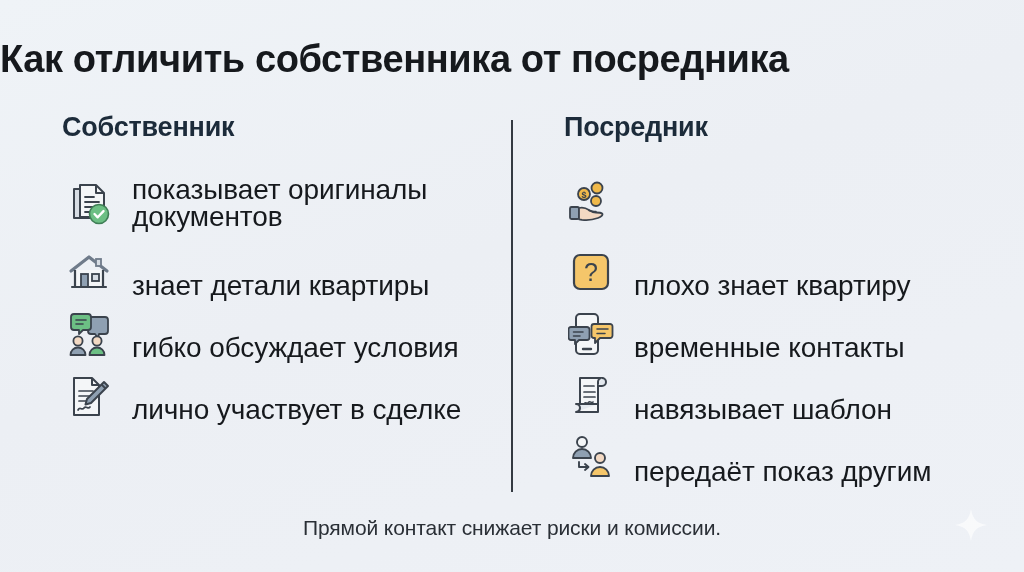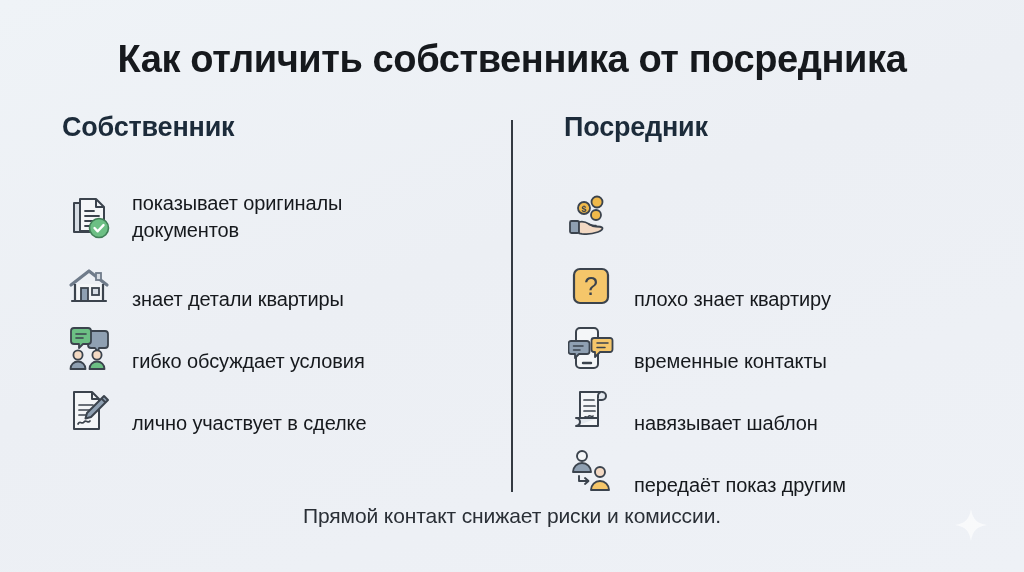--- a/index.html
+++ b/index.html
@@ -23,21 +23,21 @@
     inset: 0;
     padding: 0;
   }
 
   
   .title {
     position: absolute;
     left: 0;
     right: 0;
     top: 38px;
-    text-align: center;
+    text-align: left;
     font-size: 38px;
     font-weight: 700;
     letter-spacing: -0.4px;
     color: #16191d;
     white-space: nowrap;
   }
 
   
   .columns {
     position: absolute;
@@ -55,21 +55,21 @@
     position: relative;
   }
 
   .column.right { padding-left: 52px; }
 
   .col-heading {
     font-size: 27px;
     font-weight: 700;
     color: #1c2b3a;
     letter-spacing: -0.2px;
-    margin-bottom: 40px;
+    margin-bottom: 26px;
   }
 
   .divider {
     position: absolute;
     left: 511px;
     top: 120px;
     width: 2px;
     height: 372px;
     background: #343a42;
   }
@@ -85,35 +85,35 @@
     width: 54px;
     min-width: 54px;
     height: 54px;
     display: flex;
     align-items: center;
     justify-content: center;
     margin-right: 16px;
   }
 
   .row .label {
-    font-size: 20px;
+    font-size: 28px;
     line-height: 27px;
     color: #16191d;
     letter-spacing: -0.1px;
   }
 
   .row.two-line { height: 68px; align-items: center; }
   .row.two-line .label { white-space: pre-line; }
 
   
   .footer {
     position: absolute;
     left: 0;
     right: 0;
-    bottom: 44px;
+    bottom: 32px;
     text-align: center;
     font-size: 21px;
     color: #2a2f36;
     letter-spacing: -0.1px;
   }
 
   .sparkle {
     position: absolute;
     right: 36px;
     bottom: 30px;

